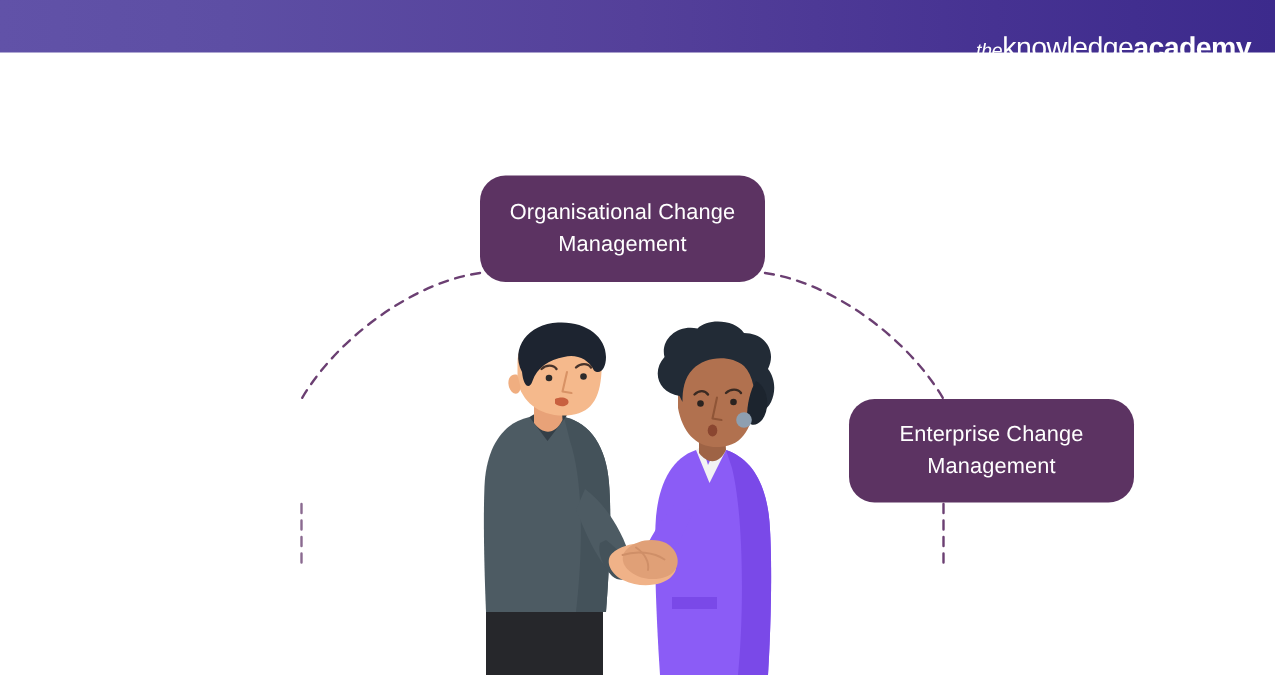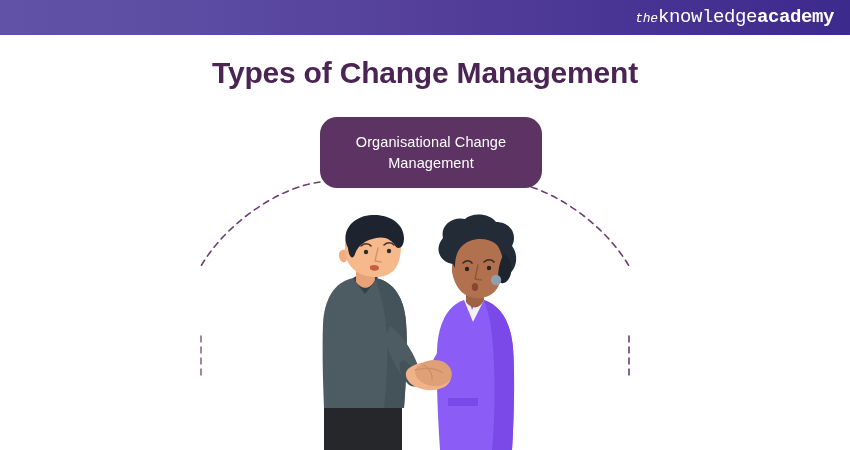--- a/index.html
+++ b/index.html
@@ -25,23 +25,23 @@
     position: absolute;
     left: 0;
     top: 0;
     width: 850px;
     height: 35px;
     background: linear-gradient(90deg, #6152a8 0%, #5d4ea4 18%, #54409a 50%, #463292 78%, #3c2a8c 100%);
   }
   .logo {
     position: absolute;
     right: 16px;
-    top: 4px;
+    top: 20px;
     color: #ffffff;
-    font-family: Liberation Mono, monospace;
+    font-family: Liberation Sans, sans-serif;
     white-space: nowrap;
     line-height: 26px;
   }
   .logo .lg-the {
     font-style: italic;
     font-size: 13px;
     letter-spacing: -0.2px;
   }
   .logo .lg-knowledge {
     font-size: 19px;
@@ -88,21 +88,21 @@
     text-align: center;
     font-size: 14.5px;
     line-height: 21px;
     letter-spacing: 0.1px;
     box-sizing: border-box;
     padding: 6px 12px;
   }
   .node-top {
     left: 320px;
     top: 117px;
-    width: 222px;
+    width: 190px;
     height: 71px;
   }
   .node-left {
     left: 90px;
     top: 266px;
     width: 190px;
     height: 69px;
   }
   .node-right {
     left: 566px;
@@ -124,31 +124,33 @@
 <body>
 
 <div class="page">
 
   <div class="header">
     <div class="logo">
       <span class="lg-the">the</span><span class="lg-knowledge">knowledge</span><span class="lg-academy">academy</span>
     </div>
   </div>
 
-  <div class="title">Types of Change Management</div>
 
   <svg class="connectors" viewBox="0 0 850 450">
     <path d="M 320 182 C 276 188, 225 225, 201 266" fill="none" stroke="#6b3f72" stroke-width="1.6" stroke-dasharray="6 5" stroke-linecap="round"></path>
     <path d="M 510 182 C 554 188, 605 225, 629 266" fill="none" stroke="#6b3f72" stroke-width="1.6" stroke-dasharray="6 5" stroke-linecap="round"></path>
     <line x1="201" y1="336" x2="201" y2="375" stroke="#8a6a90" stroke-width="1.6" stroke-dasharray="6 5" stroke-linecap="round"></line>
     <line x1="629" y1="336" x2="629" y2="375" stroke="#6b3f72" stroke-width="1.6" stroke-dasharray="6 5" stroke-linecap="round"></line>
   </svg>
 
   <div class="node node-top">
     <span>Organisational Change Management</span>
+  </div>
+  <div class="node node-right">
+    <span>Enterprise Change Management</span>
   </div>
 
   <svg class="illustration" viewBox="0 0 212 236">
 
     <path d="M 12 190 L 90 190 L 90 236 L 12 236 Z" fill="#26272b"></path>
 
     <path d="M 41 64 C 22 68, 12 86, 11 110 C 10 134, 11 170, 12 194
              L 92 194 C 94 168, 96 132, 94 108
              C 92 84, 82 68, 64 64 Z" fill="#4d5b63"></path>
 

